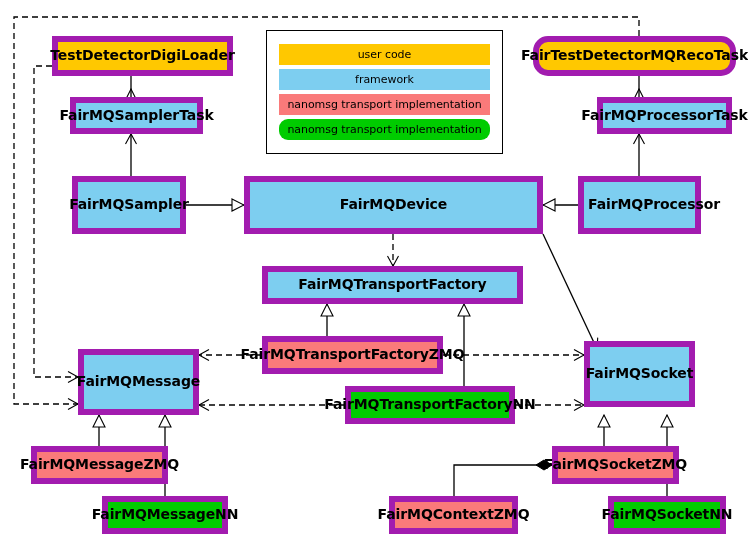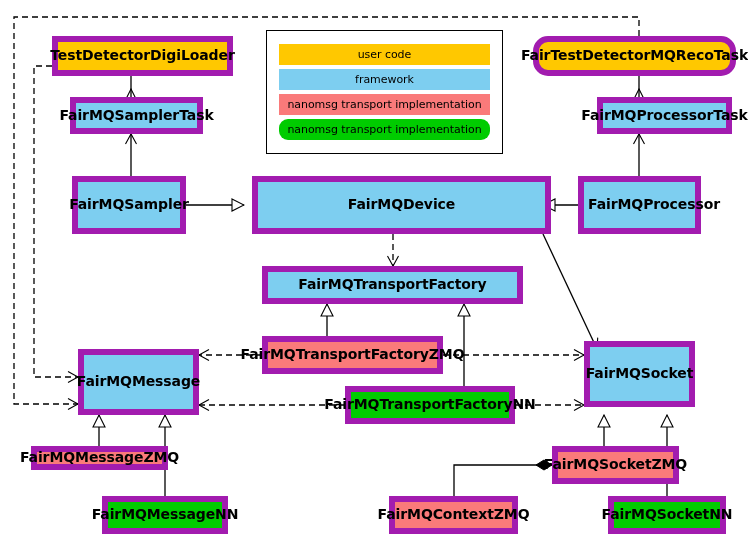--- a/index.html
+++ b/index.html
@@ -140,35 +140,35 @@
   <div class="node" style="left:52px; top:36px; width:181px; height:40px; background:#FFC800;">TestDetectorDigiLoader</div>
 
   <div class="node" style="left:533px; top:36px; width:203px; height:40px; background:#FFC800;border-radius:15px;">FairTestDetectorMQRecoTask</div>
 
   <div class="node abstract" style="left:70px; top:97px; width:133px; height:37px; background:#7DCEF0;">FairMQSamplerTask</div>
 
   <div class="node abstract" style="left:572px; top:97px; width:135px; height:37px; background:#7DCEF0;margin-left:25px;">FairMQProcessorTask</div>
 
   <div class="node" style="left:72px; top:176px; width:114px; height:58px; background:#7DCEF0;">FairMQSampler</div>
 
-  <div class="node" style="left:244px; top:176px; width:299px; height:58px; background:#7DCEF0;margin-left:8px;">FairMQDevice</div>
+  <div class="node" style="left:244px; top:176px; width:299px; height:58px; background:#7DCEF0;">FairMQDevice</div>
 
   <div class="node" style="left:578px; top:176px; width:123px; height:58px; background:#7DCEF0;padding-left:32px;">FairMQProcessor</div>
 
   <div class="node abstract" style="left:262px; top:266px; width:261px; height:38px; background:#7DCEF0;">FairMQTransportFactory</div>
 
   <div class="node" style="left:262px; top:336px; width:181px; height:38px; background:#FA7A7A;">FairMQTransportFactoryZMQ</div>
 
   <div class="node" style="left:345px; top:386px; width:170px; height:38px; background:#00CC00;">FairMQTransportFactoryNN</div>
 
   <div class="node abstract" style="left:78px; top:349px; width:121px; height:66px; background:#7DCEF0;">FairMQMessage</div>
 
   <div class="node abstract" style="left:584px; top:341px; width:111px; height:66px; background:#7DCEF0;">FairMQSocket</div>
 
-  <div class="node" style="left:31px; top:446px; width:137px; height:24px; background:#FA7A7A;">FairMQMessageZMQ</div>
+  <div class="node" style="left:31px; top:446px; width:137px; height:38px; background:#FA7A7A;">FairMQMessageZMQ</div>
 
   <div class="node" style="left:102px; top:496px; width:126px; height:38px; background:#00CC00;">FairMQMessageNN</div>
 
   <div class="node" style="left:552px; top:446px; width:127px; height:38px; background:#FA7A7A;">FairMQSocketZMQ</div>
 
   <div class="node" style="left:389px; top:496px; width:129px; height:38px; background:#FA7A7A;">FairMQContextZMQ</div>
 
   <div class="node" style="left:608px; top:496px; width:118px; height:38px; background:#00CC00;">FairMQSocketNN</div>
 
 </div>

